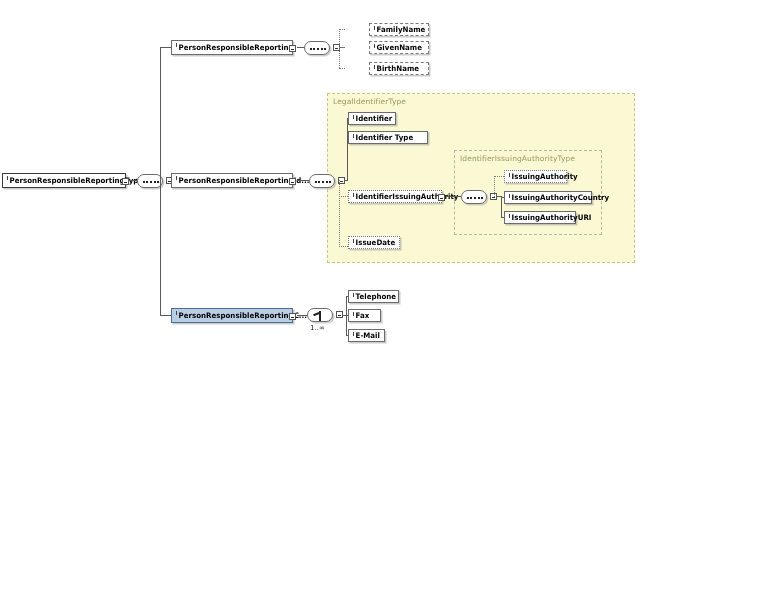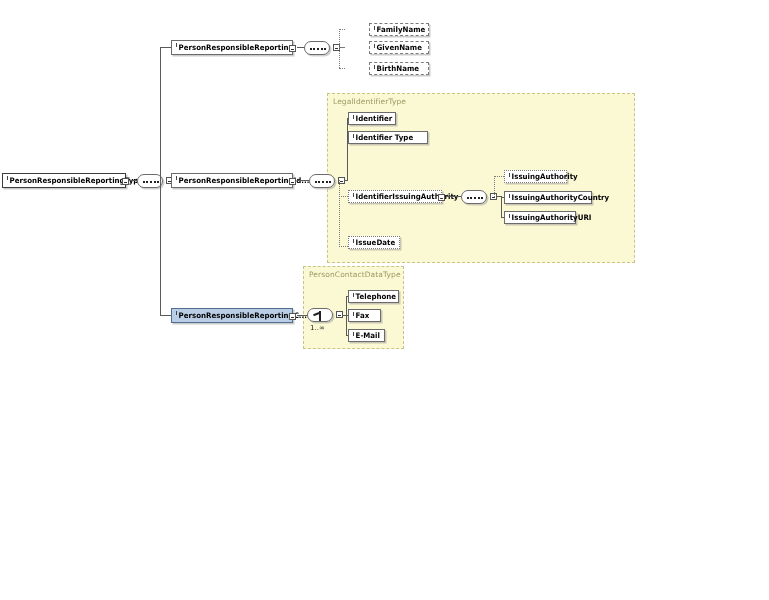--- a/index.html
+++ b/index.html
@@ -184,24 +184,24 @@
 </head>
 <body>
 
 <div id="diagram">
 
 
   <div class="group-box" style="left:303px; top:93px; width:308px; height:170px;margin-left:24px;">
     <span class="group-label">LegalIdentifierType</span>
   </div>
 
-
-  <div class="group-box" style="left:303px; top:266px; width:101px; height:83px;">
-    <span class="group-label">PersonContactDataType</span>
-  </div>
+  <div class="group-box nested" style="left:454px; top:150px; width:148px; height:85px;">
+    <span class="group-label">IdentifierIssuingAuthorityType</span>
+  </div>
+
 
   <div class="node root" style="left:2px; top:173px; width:124px; height:15px;">
     <span class="tick"></span>
     <span class="txt">PersonResponsibleReportingType</span>
     <span class="handle" style="right:-4px; top:4px;"></span>
   </div>
 
   <div class="line-h" style="left:130px; top:180px; width:8px;"></div>
 
   <div class="compositor" style="left:137px; top:174px;">

